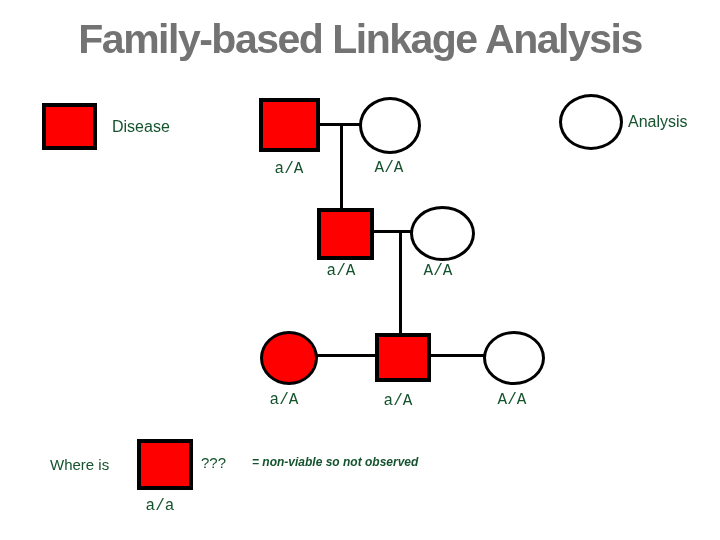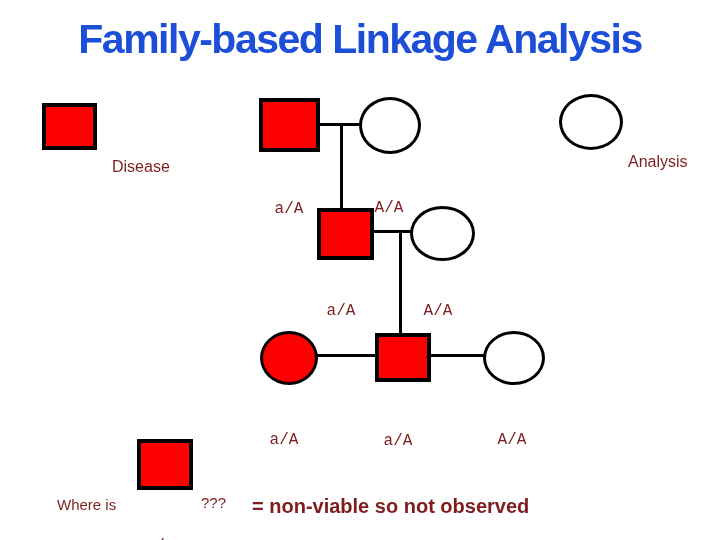--- a/index.html
+++ b/index.html
@@ -18,42 +18,41 @@
   
   .title {
     position: absolute;
     left: 0;
     top: 16px;
     width: 720px;
     text-align: center;
     font-size: 41px;
     font-weight: 600;
     letter-spacing: -1.5px;
-    color: #1d4ed8;
+    color: #737373;
     white-space: nowrap;
   }
   
   .shape { position: absolute; box-sizing: border-box; }
   .sq {
     border: 4px solid var(--line, #000);
     background: var(--disease, #f00);
   }
   .ci {
     border: 3px solid var(--line, #000);
     border-radius: 50%;
     background: var(--healthy, #fff);
   }
   .ci.affected { background: var(--disease, #f00); }
   .line { position: absolute; background: var(--line, #000); }
   .lbl {
     position: absolute;
     font-size: 16px;
-    color: #7f1d1d;
+    color: #14532d;
     white-space: nowrap;
-    margin-top: 40px;
   }
   .lbl.centered { transform: translateX(-50%); font-family: Liberation Mono, monospace; }
   
   .legend-sq   { left: 42px;  top: 103px; width: 55px; height: 47px; }
   .disease-lbl { left: 112px; top: 118px; }
   .healthy-ci  { left: 559px; top: 94px;  width: 64px; height: 56px; }
   .healthy-lbl { left: 628px; top: 113px; }
   
   .g1-h  { left: 316px; top: 123px; width: 48px; height: 3px; }
   .g1-v  { left: 340px; top: 124px; width: 3px;  height: 86px; }
@@ -71,24 +70,24 @@
   
   .g3-hl { left: 314px; top: 354px; width: 64px; height: 3px; }
   .g3-hr { left: 428px; top: 354px; width: 58px; height: 3px; }
   .g3-ci-left  { left: 260px; top: 331px; width: 58px; height: 54px; }
   .g3-sq       { left: 375px; top: 333px; width: 56px; height: 49px; }
   .g3-ci-right { left: 483px; top: 331px; width: 62px; height: 54px; }
   .g3-l-lbl { left: 284px; top: 391px; }
   .g3-s-lbl { left: 398px; top: 392px; }
   .g3-r-lbl { left: 512px; top: 391px; }
   
-  .whereis-lbl { left: 57px;  top: 456px; font-size: 15px; }
+  .whereis-lbl { left: 50px;  top: 456px; font-size: 15px; }
   .missing-sq  { left: 137px; top: 439px; width: 56px; height: 51px; }
   .qmarks-lbl  { left: 201px; top: 454px; font-size: 15px; }
-  .explain-lbl { left: 252px; top: 455px; font-size: 20px; font-weight: bold; }
+  .explain-lbl { left: 252px; top: 455px; font-size: 12px; font-weight: bold; font-style: italic; }
   .missing-lbl { left: 160px; top: 497px; }
 </style>
 </head>
 <body>
 
 <div class="slide">
 
   <div class="title">Family-based Linkage Analysis</div>
 
   <div class="shape sq legend-sq"></div>

